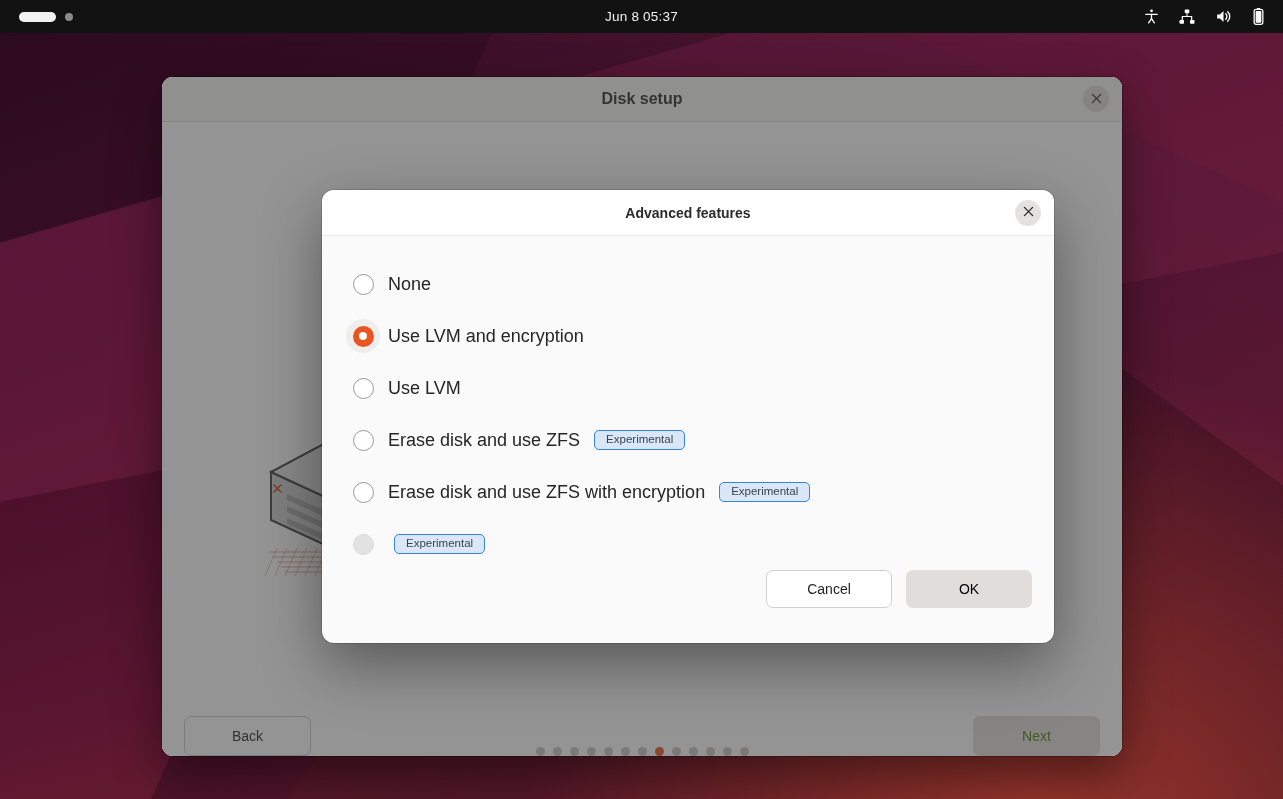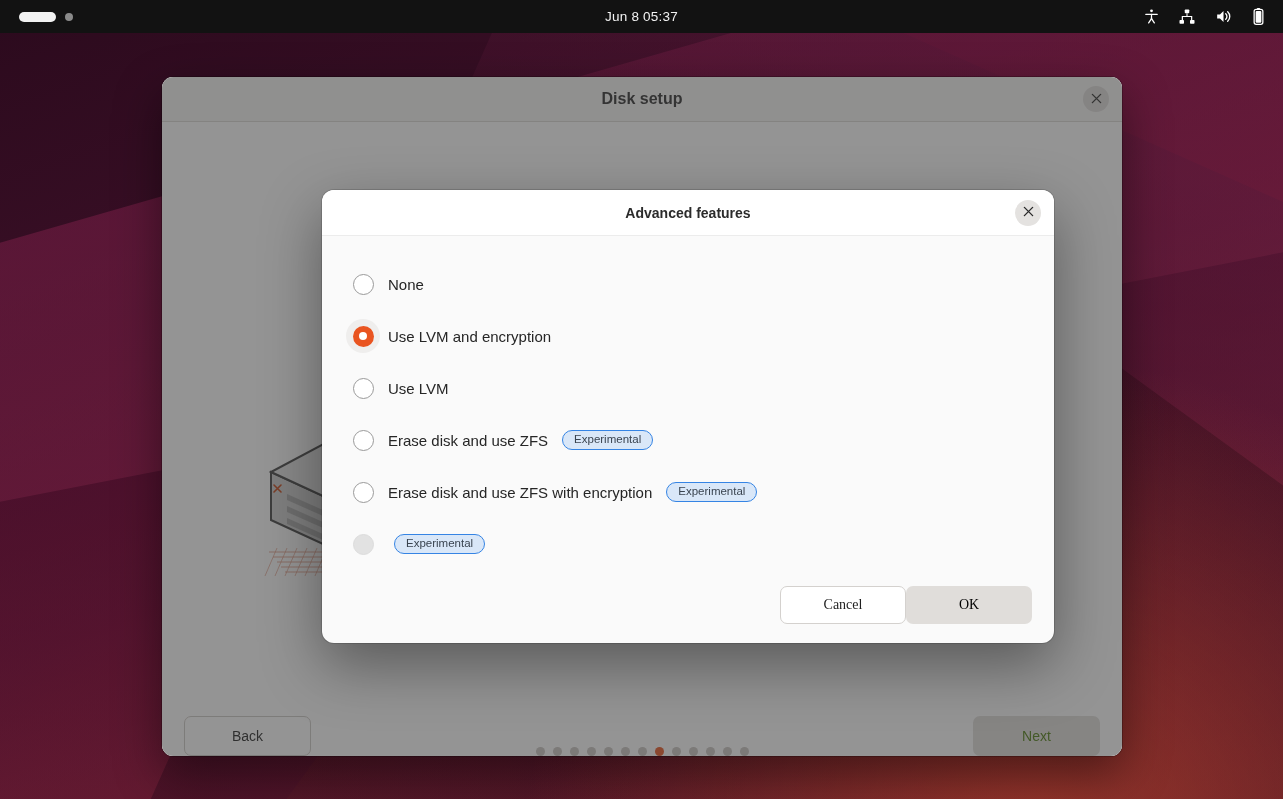--- a/index.html
+++ b/index.html
@@ -302,48 +302,47 @@
     content: "";
     width: 8px; height: 8px;
     border-radius: 50%;
     background: #ffffff;
   }
   .option-row.disabled .radio {
     border: 1.4px solid #dcdcdc;
     background: #e2e2e2;
   }
   .option-label {
-    font-size: 15px;
+    font-size: 18px;
     color: #262626;
     margin-left: 8px;
     white-space: nowrap;
   }
   .option-row.disabled .option-label { color: #b2b2b2; }
 
   .badge {
     margin-left: 14px;
     display: inline-block;
     padding: 3px 11px 4px;
     font-size: 11.5px;
     line-height: 1;
-    border-radius: 10px;
+    border-radius: 5px;
     background: #d9e7f8;
     border: 1.3px solid #3584e4;
     color: #3a4450;
     white-space: nowrap;
   }
 
   #dialog-actions {
     flex: 0 0 auto;
     height: 88px;
     display: flex;
-    align-items: center;
     justify-content: flex-end;
+    gap: 14px;
     padding: 0 22px 18px 0;
-    font-family: Liberation Serif, serif;
   }
   .dlg-btn {
     height: 38px;
     min-width: 126px;
     border-radius: 7px;
     font-size: 14px;
     font-family: inherit;
     cursor: pointer;
   }
   .dlg-btn.cancel {

